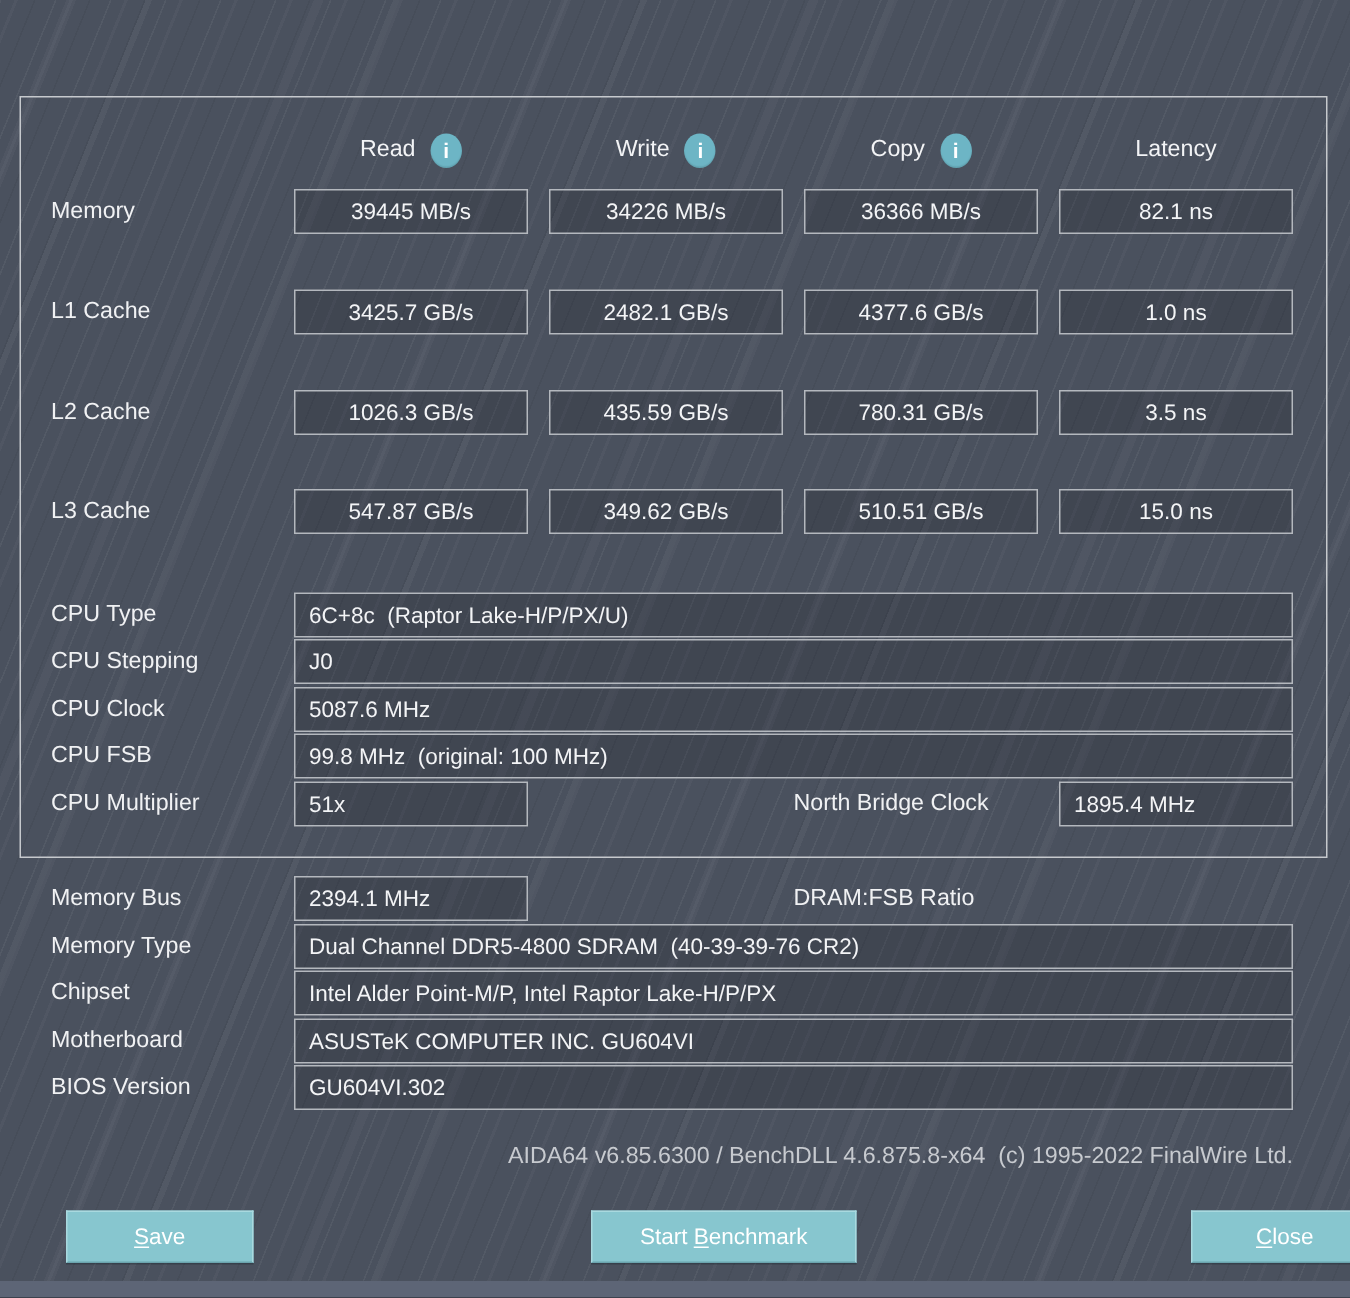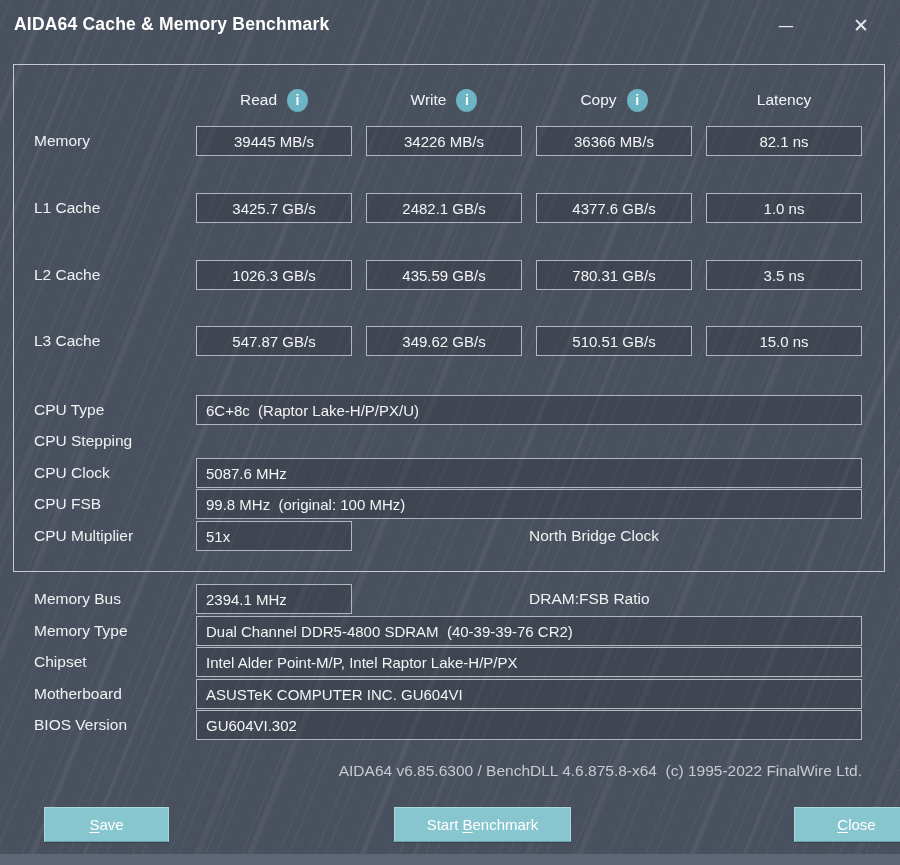--- a/index.html
+++ b/index.html
@@ -104,29 +104,20 @@
   .bottomstrip{
     position:absolute;left:0;top:854px;width:900px;height:11px;
     background:#5d6576;
   }
 </style>
 </head>
 <body>
 
 <div class="window">
 
-  <div class="titlebar">
-    <div class="title">AIDA64 Cache &amp; Memory Benchmark</div>
-    <button class="winbtn min">
-        <span>—</span>
-      </button>
-    <button class="winbtn cls">
-        <span>✕</span>
-      </button>
-  </div>
 
   <div class="panel">
 
     <div class="hcell c1">
       <span>Read</span>
       <span class="info">i</span>
     </div>
     <div class="hcell c2">
       <span>Write</span>
       <span class="info">i</span>
@@ -159,27 +150,29 @@
 
     <div class="rowlabel" style="top:261px">L3 Cache</div>
     <div class="vbox c1" style="top:261px">547.87 GB/s</div>
     <div class="vbox c2" style="top:261px">349.62 GB/s</div>
     <div class="vbox c3" style="top:261px">510.51 GB/s</div>
     <div class="vbox c4" style="top:261px">15.0 ns</div>
 
     <div class="rowlabel" style="top:330px">CPU Type</div>
     <div class="vbox wide left c1" style="top:330px">6C+8c  (Raptor Lake-H/P/PX/U)</div>
     <div class="rowlabel" style="top:361px">CPU Stepping</div>
+    <div class="vbox wide left c1" style="top:361px">J0</div>
     <div class="rowlabel" style="top:393px">CPU Clock</div>
     <div class="vbox wide left c1" style="top:393px">5087.6 MHz</div>
     <div class="rowlabel" style="top:424px">CPU FSB</div>
     <div class="vbox wide left c1" style="top:424px">99.8 MHz  (original: 100 MHz)</div>
     <div class="rowlabel" style="top:456px">CPU Multiplier</div>
     <div class="vbox left c1" style="top:456px">51x</div>
     <div class="inlabel" style="top:456px">North Bridge Clock</div>
+    <div class="vbox left c4" style="top:456px">1895.4 MHz</div>
 
     <div class="rowlabel" style="top:519px">Memory Bus</div>
     <div class="vbox left c1" style="top:519px">2394.1 MHz</div>
     <div class="inlabel" style="top:519px">DRAM:FSB Ratio</div>
 
     <div class="rowlabel" style="top:551px">Memory Type</div>
     <div class="vbox wide left c1" style="top:551px">Dual Channel DDR5-4800 SDRAM  (40-39-39-76 CR2)</div>
     <div class="rowlabel" style="top:582px">Chipset</div>
     <div class="vbox wide left c1" style="top:582px">Intel Alder Point-M/P, Intel Raptor Lake-H/P/PX</div>
     <div class="rowlabel" style="top:614px">Motherboard</div>

